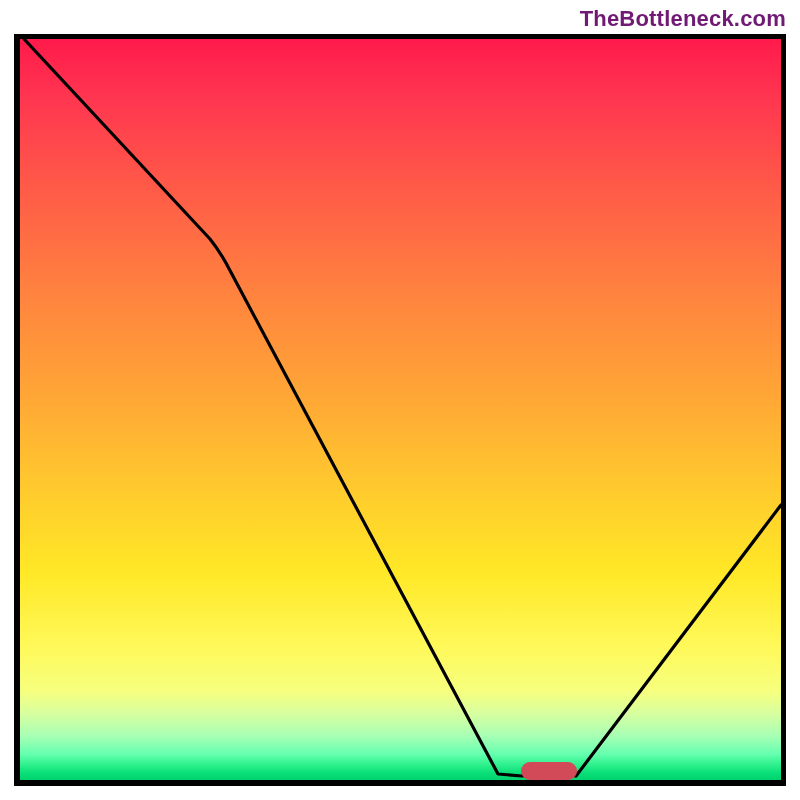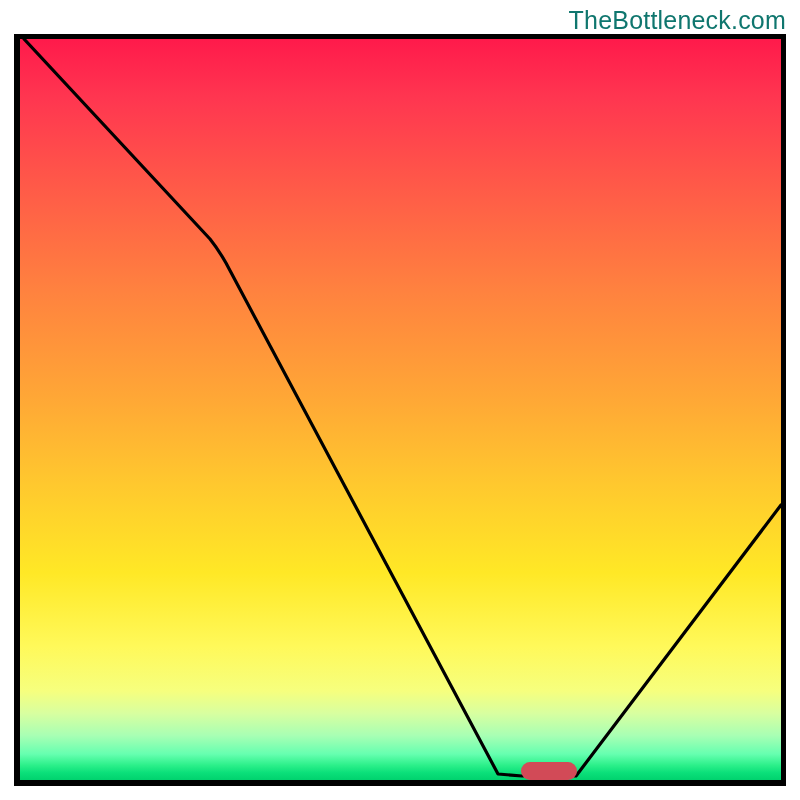--- a/index.html
+++ b/index.html
@@ -8,23 +8,23 @@
     height: 800px;
     background: #ffffff;
     font-family: Arial, Helvetica, sans-serif;
     position: relative;
     overflow: hidden;
   }
   .attribution {
     position: absolute;
     top: 6px;
     right: 14px;
-    font-size: 25px;
-    font-weight: 400;
-    color: #0f766e;
+    font-size: 22px;
+    font-weight: 700;
+    color: #701a75;
     letter-spacing: 0.2px;
   }
   .plot-frame {
     position: absolute;
     left: 14px;
     top: 34px;
     width: 772px;
     height: 752px;
     border: 6px solid #000;
     border-right-width: 5px;

